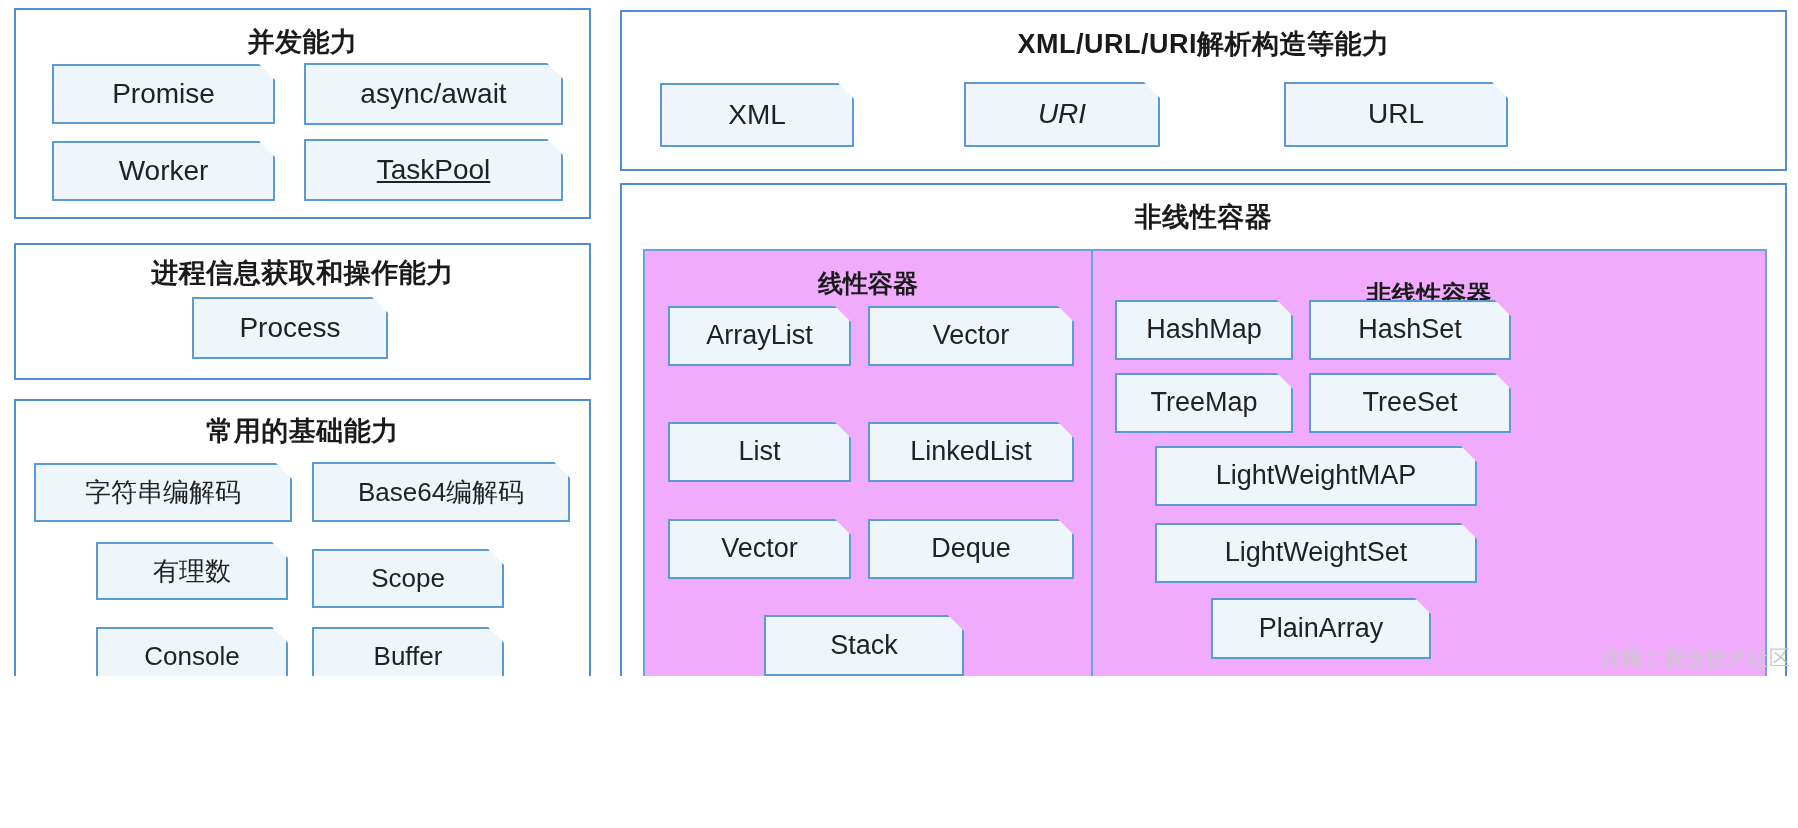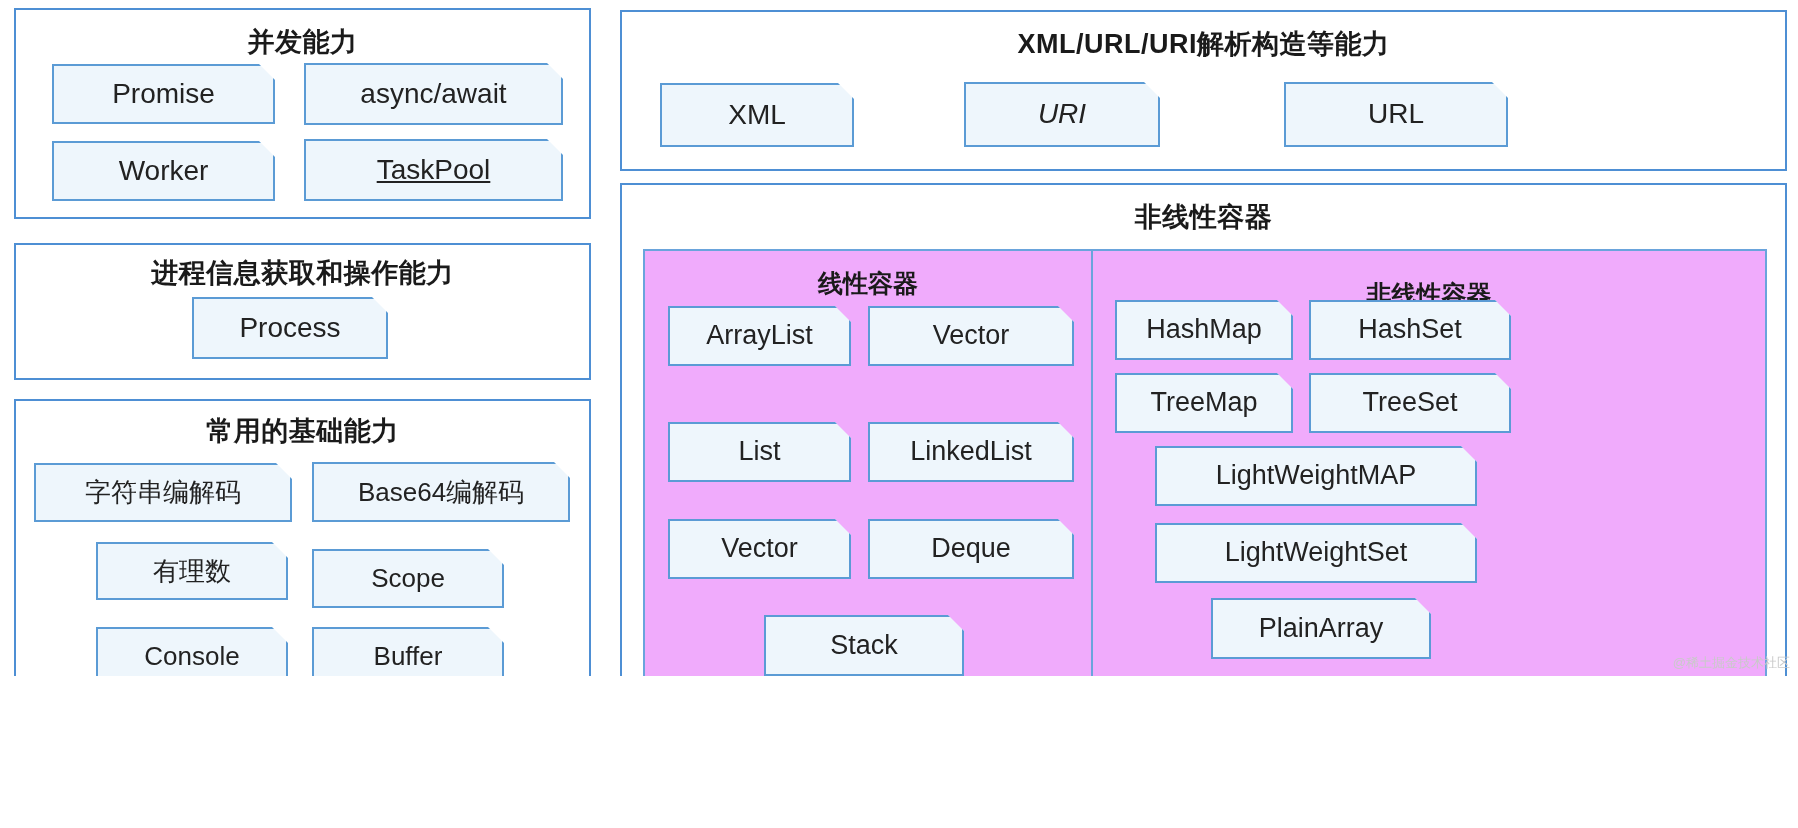--- a/index.html
+++ b/index.html
@@ -62,21 +62,21 @@
   .t26 { font-size: 26px; }
   .t27 { font-size: 27px; }
 
   .title-lg { font-size: 27px; }
   .title-md { font-size: 25px; }
 
   .watermark {
     position: absolute;
     right: 8px;
     bottom: 4px;
-    font-size: 13px;
+    font-size: 21px;
     color: #c9c9c9;
     white-space: nowrap;
     margin-left: 23px;
   }
 </style>
 </head>
 <body>
 
 <div id="canvas">
 

